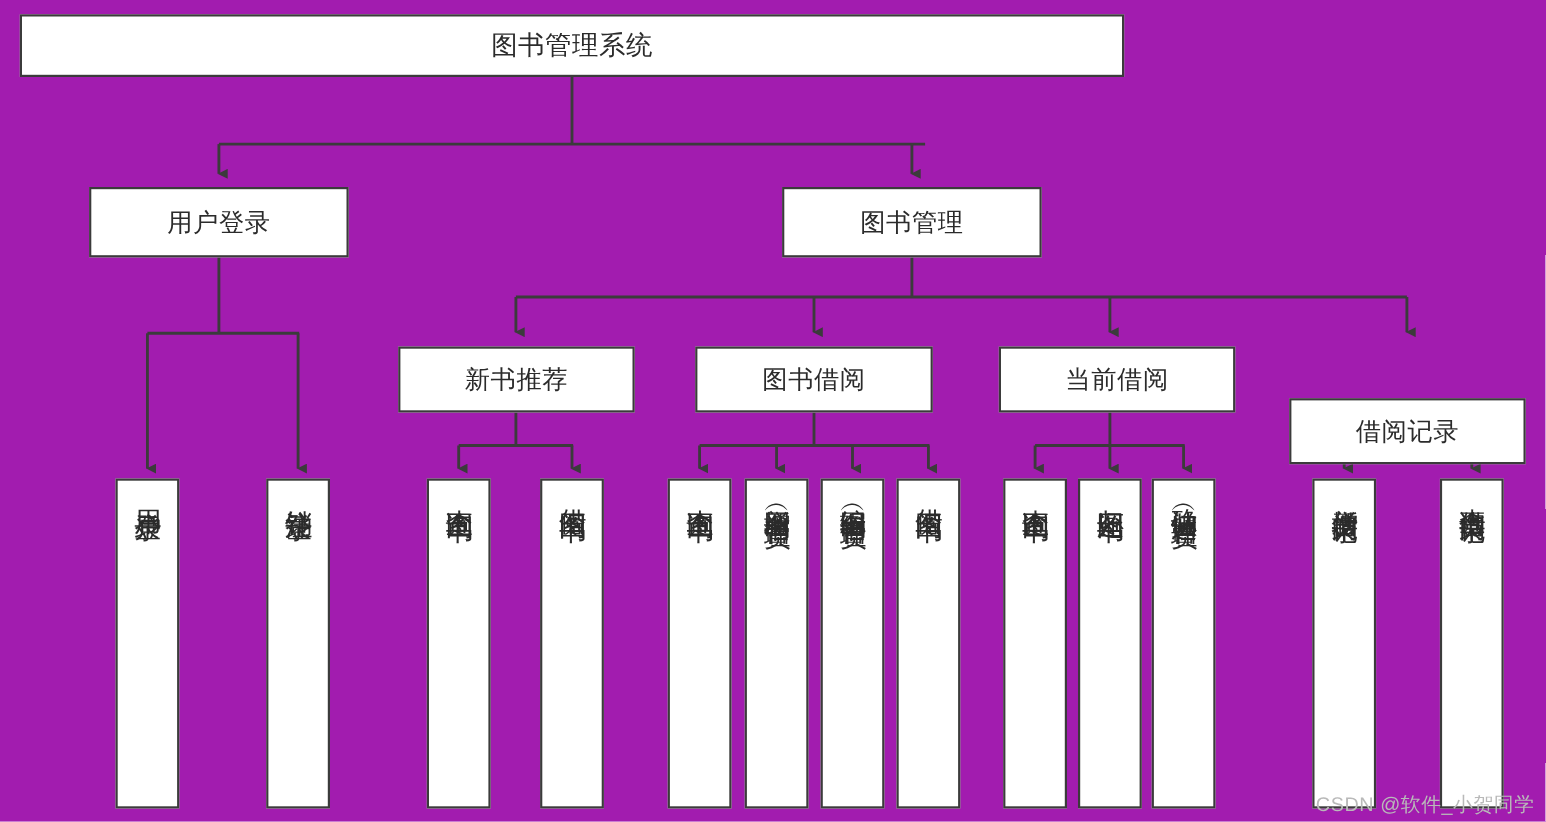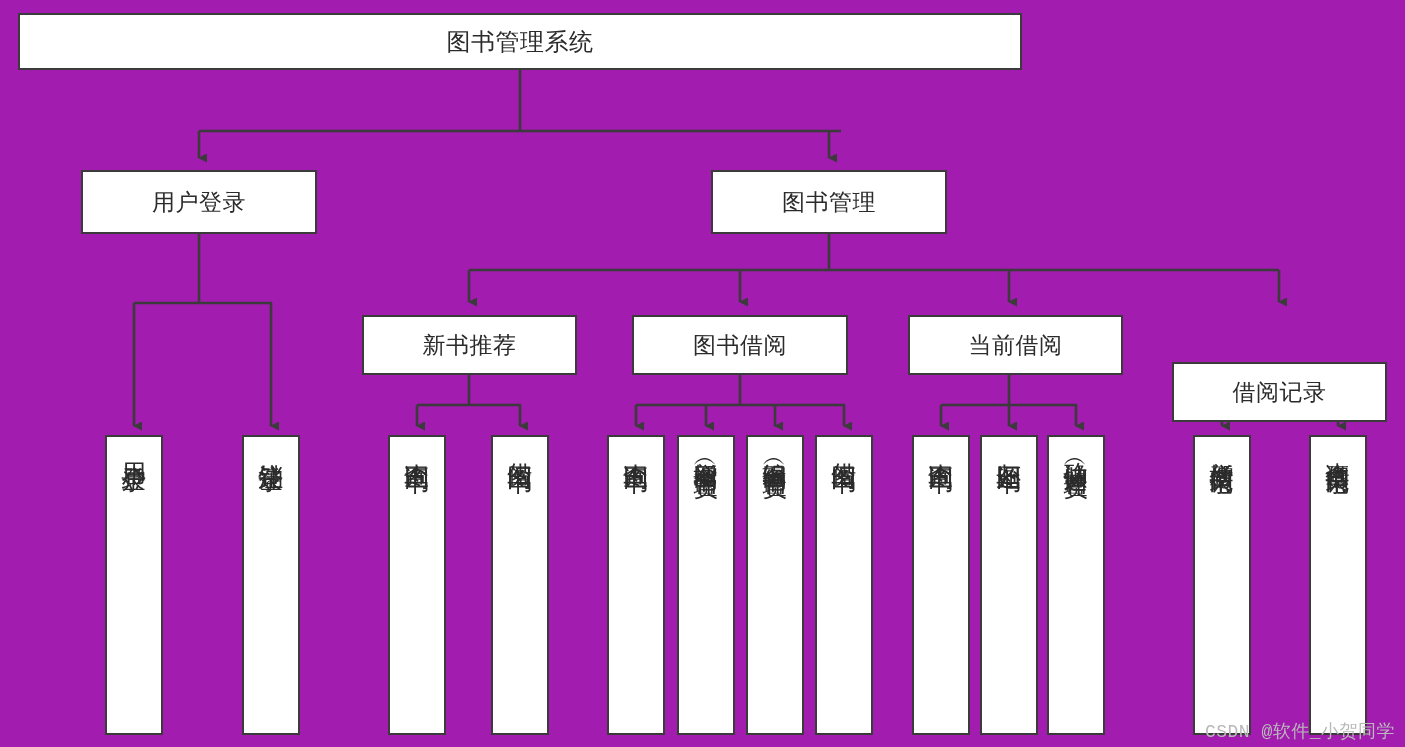--- a/index.html
+++ b/index.html
@@ -67,21 +67,20 @@
   }
   #watermark {
     position: absolute;
     right: 10px;
     bottom: 4px;
     font-size: 18px;
     color: #b9b9b9;
     letter-spacing: 0.5px;
     white-space: nowrap;
     user-select: none;
-    font-family: Liberation Mono, monospace;
   }
 </style>
 </head>
 <body>
 
 <div id="diagram-root">
 
   <svg id="edge-layer" width="1405" height="747" viewBox="0 0 1405 747" xmlns="http://www.w3.org/2000/svg">
     <defs>
       <marker id="arrowhead" markerWidth="9" markerHeight="9" refX="4.5" refY="8" orient="auto" markerUnits="userSpaceOnUse">

